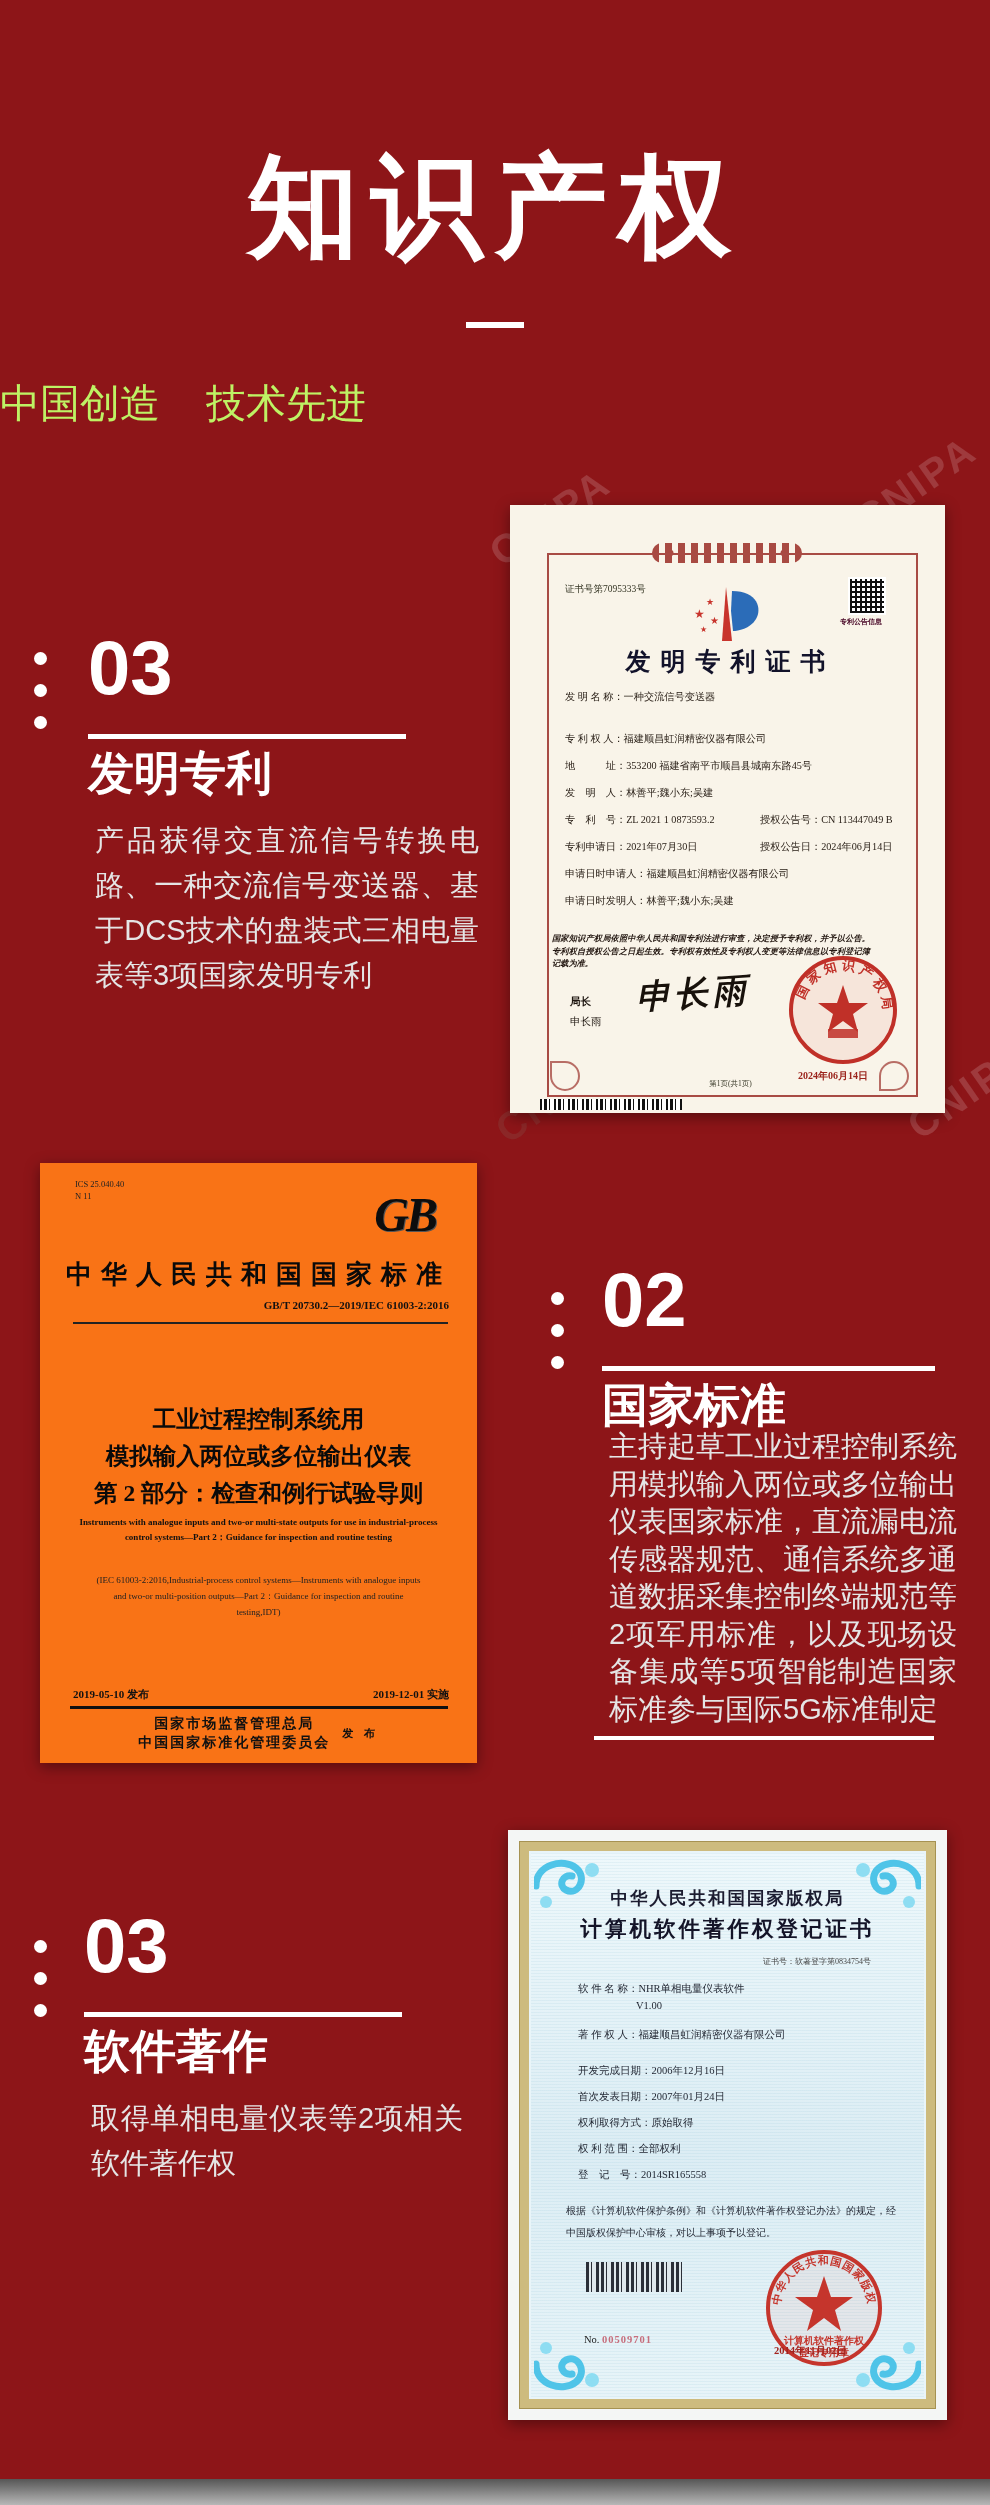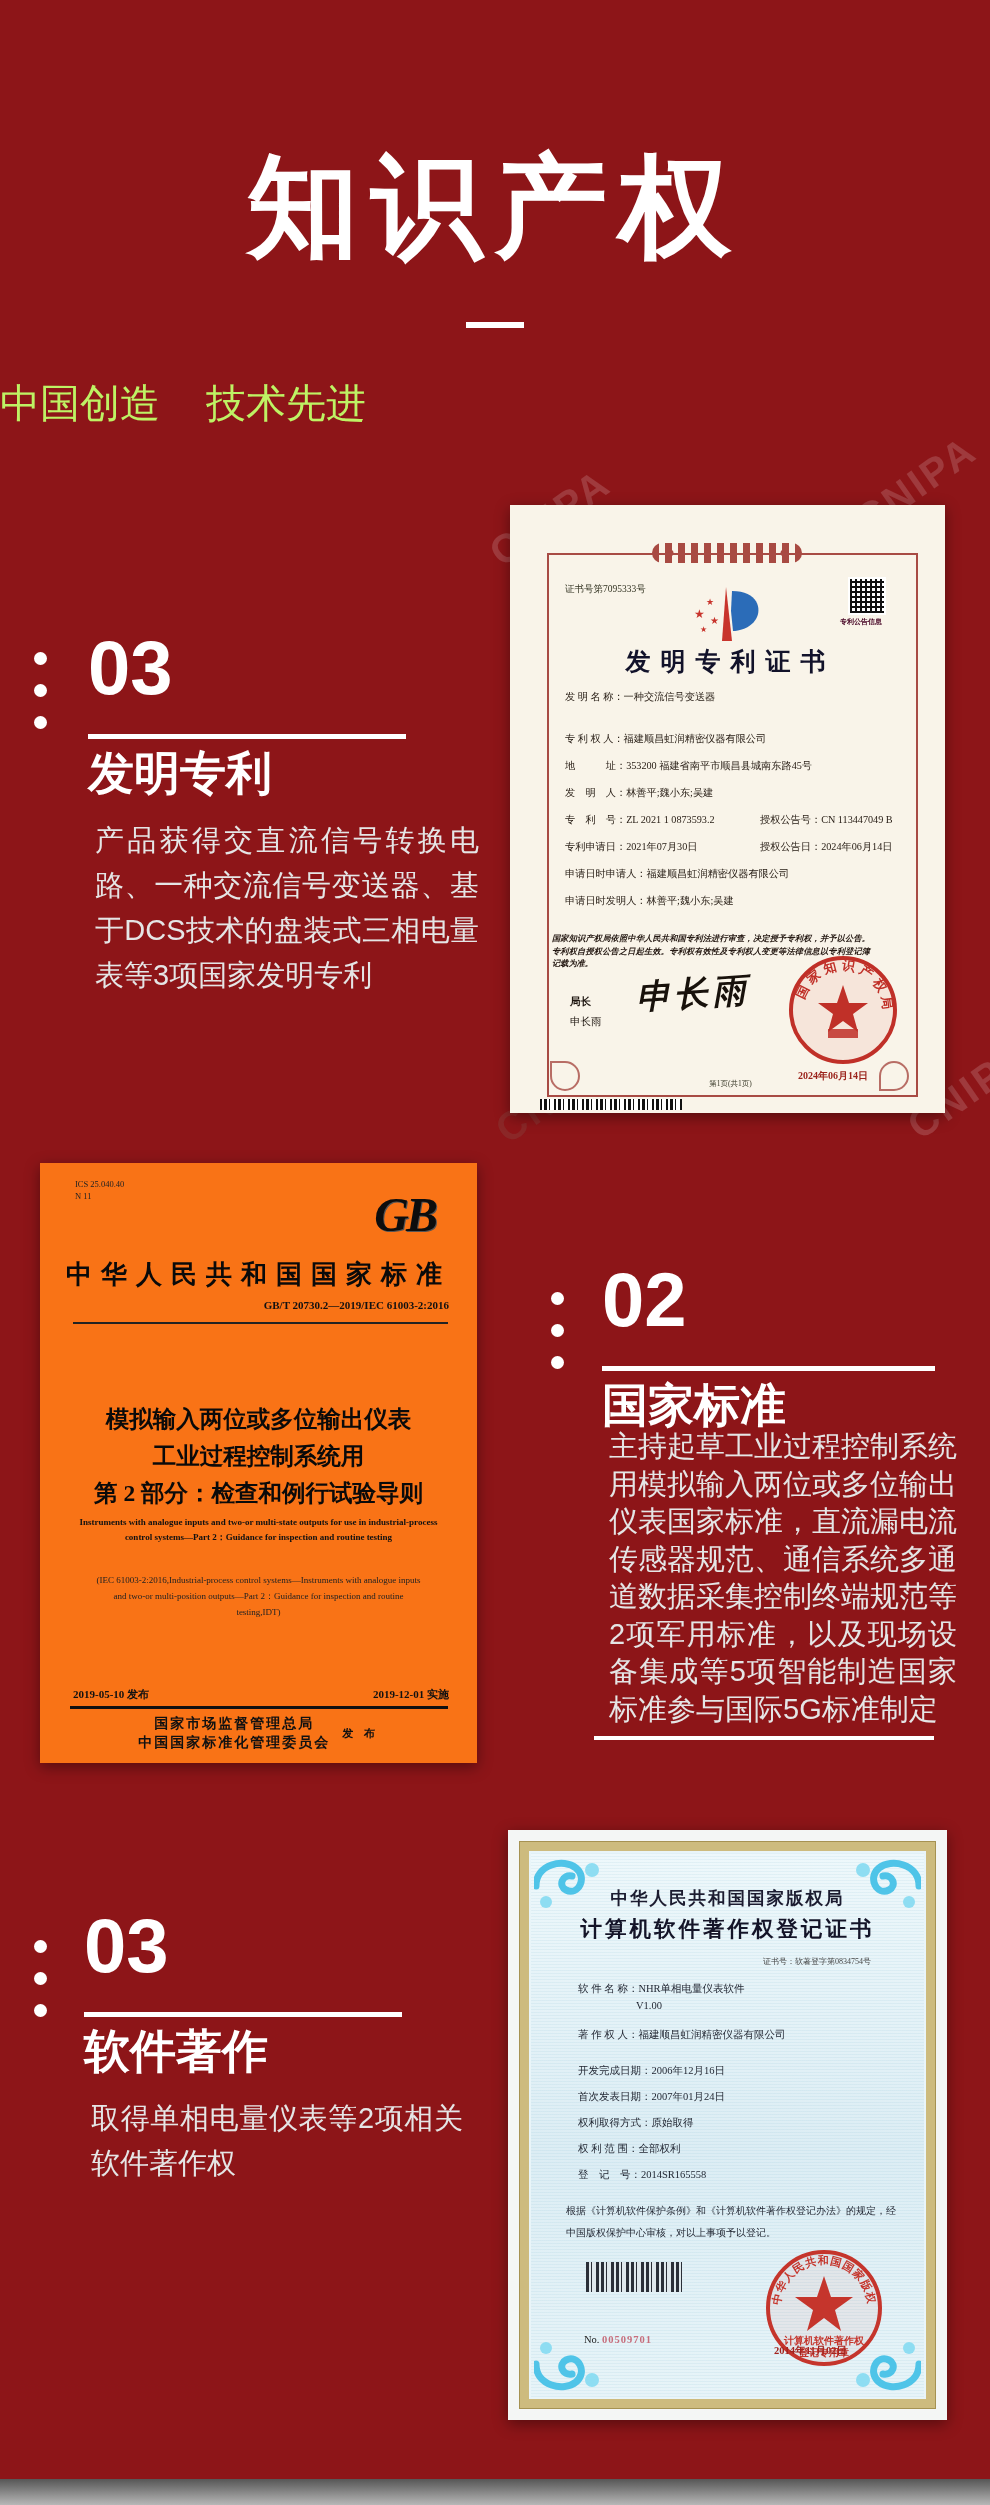--- a/index.html
+++ b/index.html
@@ -194,22 +194,22 @@
   <div class="abs gb">
     <div class="abs gb-ics">
       <div>ICS 25.040.40</div>
       <div>N 11</div>
     </div>
     <div class="abs gb-logo">GB</div>
     <div class="abs gb-org">中华人民共和国国家标准</div>
     <div class="abs gb-stdno">GB/T 20730.2—2019/IEC 61003-2:2016</div>
     <div class="abs gb-rule"></div>
     <div class="abs gb-title">
+      <div>工业过程控制系统用</div>
       <div>模拟输入两位或多位输出仪表</div>
-      <div>工业过程控制系统用</div>
       <div>第 2 部分：检查和例行试验导则</div>
     </div>
     <div class="abs gb-en">Instruments with analogue inputs and two-or multi-state outputs for use in industrial-process control systems—Part 2：Guidance for inspection and routine testing</div>
     <div class="abs gb-iec">(IEC 61003-2:2016,Industrial-process control systems—Instruments with analogue inputs and two-or multi-position outputs—Part 2：Guidance for inspection and routine testing,IDT)</div>
     <div class="abs gb-date-l">2019-05-10 发布</div>
     <div class="abs gb-date-r">2019-12-01 实施</div>
     <div class="abs gb-rule2"></div>
     <div class="abs gb-issuer">
       <div class="lines">
         <div>国家市场监督管理总局</div>

